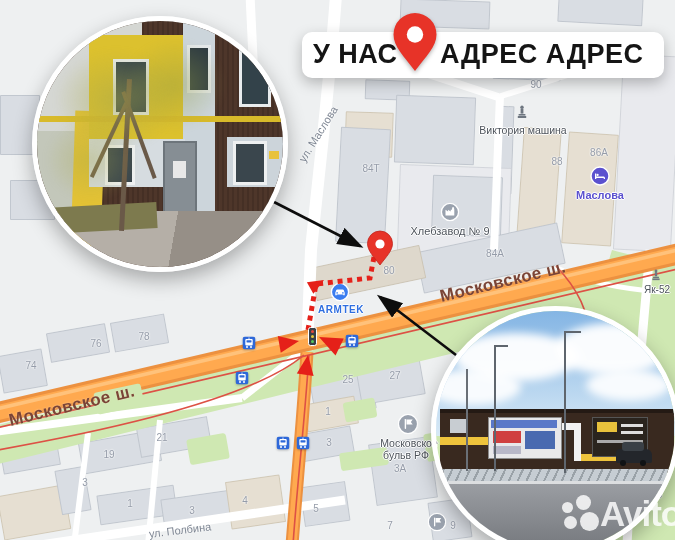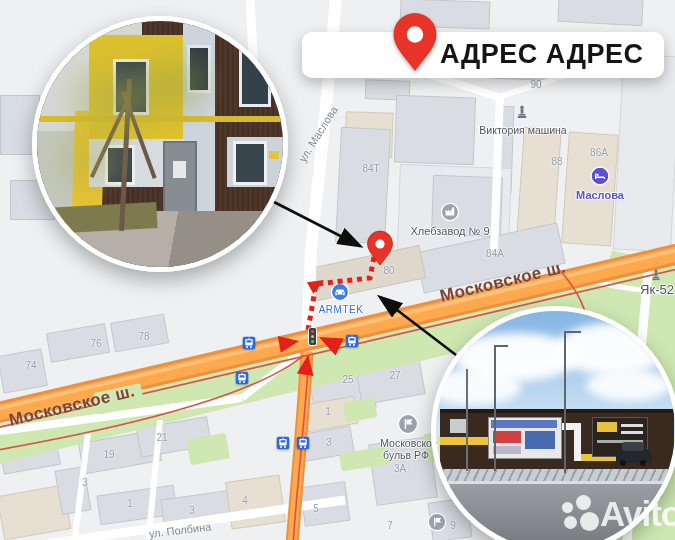--- a/index.html
+++ b/index.html
@@ -182,31 +182,31 @@
         </svg></span>
 
     
     <span class="poi-ic" style="left:656px;top:276px">
       <svg width="9" height="12" viewBox="0 0 10 14">
           <circle cx="5" cy="2.2" r="1.7" fill="#6e7680"></circle>
           <rect x="3.6" y="3.6" width="2.8" height="5" fill="#6e7680"></rect>
           <rect x="1.6" y="9" width="6.8" height="1.6" fill="#6e7680"></rect>
           <rect x="0.8" y="11" width="8.4" height="2" fill="#6e7680"></rect>
         </svg></span>
-    <span class="poi" style="left:657px;top:290px;font-size:13px">Як-52</span>
+    <span class="poi" style="left:657px;top:290px;font-size:10px">Як-52</span>
 
     
     <span class="poi-ic" style="left:340px;top:294px">
       <svg width="19" height="19" viewBox="0 0 19 19">
           <circle cx="9.5" cy="9.5" r="8.6" fill="#3b7df0" stroke="#fff" stroke-width="1.4"></circle>
           <path d="M4.8,10.2 l1,-2.6 a1,1 0 0 1 0.9,-0.6 h5.6 a1,1 0 0 1 0.9,0.6 l1,2.6 v2.6 h-1.4 v-0.9 H6.2 v0.9 H4.8 Z" fill="#fff"></path>
           <circle cx="6.6" cy="10.4" r="0.8" fill="#3b7df0"></circle>
           <circle cx="12.4" cy="10.4" r="0.8" fill="#3b7df0"></circle>
         </svg></span>
-    <span class="poi" style="left:341px;top:310px;font-size:10px;font-weight:normal;color:#2f6fe0;letter-spacing:.5px">ARMTEK</span>
+    <span class="poi" style="left:341px;top:310px;font-size:10px;font-weight:bold;color:#2f6fe0;letter-spacing:.5px">ARMTEK</span>
 
     <span id="hnums"><span class="hnum" style="left: 536px; top: 84px;">90</span><span class="hnum" style="left: 371px; top: 168px;">84Т</span><span class="hnum" style="left: 557px; top: 161px;">88</span><span class="hnum" style="left: 599px; top: 152px;">86А</span><span class="hnum" style="left: 495px; top: 253px;">84А</span><span class="hnum" style="left: 389px; top: 270px;">80</span><span class="hnum" style="left: 31px; top: 365px;">74</span><span class="hnum" style="left: 96px; top: 343px;">76</span><span class="hnum" style="left: 144px; top: 336px;">78</span><span class="hnum" style="left: 348px; top: 379px;">25</span><span class="hnum" style="left: 395px; top: 375px;">27</span><span class="hnum" style="left: 162px; top: 437px;">21</span><span class="hnum" style="left: 109px; top: 454px;">19</span><span class="hnum" style="left: 85px; top: 482px;">3</span><span class="hnum" style="left: 130px; top: 503px;">1</span><span class="hnum" style="left: 192px; top: 510px;">3</span><span class="hnum" style="left: 245px; top: 500px;">4</span><span class="hnum" style="left: 316px; top: 508px;">5</span><span class="hnum" style="left: 328px; top: 411px;">1</span><span class="hnum" style="left: 329px; top: 442px;">3</span><span class="hnum" style="left: 400px; top: 468px;">3А</span><span class="hnum" style="left: 390px; top: 525px;">7</span><span class="hnum" style="left: 453px; top: 525px;">9</span></span>
     <span id="trams"><div class="tram" style="left: 249px; top: 342px;"><svg width="13" height="13" viewBox="0 0 13 13">
             <rect width="13" height="13" rx="3" fill="#2e68d9"></rect>
             <rect x="6.1" y="1" width="0.8" height="1.8" fill="#fff"></rect>
             <rect x="2.8" y="2.6" width="7.4" height="6.4" rx="1" fill="#fff"></rect>
             <rect x="4" y="3.8" width="5" height="2.2" rx="0.4" fill="#2e68d9"></rect>
             <circle cx="4.5" cy="10.6" r="1" fill="#fff"></circle>
             <circle cx="8.5" cy="10.6" r="1" fill="#fff"></circle>
           </svg></div><div class="tram" style="left: 242px; top: 377px;"><svg width="13" height="13" viewBox="0 0 13 13">
@@ -341,20 +341,21 @@
     <div class="abs" style="left:128px;top:20px;width:2px;height:142px;background:#5f666e"></div>
     <div class="abs" style="left:128px;top:20px;width:17px;height:2px;background:#5f666e"></div>
     <div class="abs" style="left:30px;top:58px;width:2px;height:102px;background:#6a7077"></div>
     <div class="abs" style="left:180px;top:138px;width:36px;height:14px;background:#23262b;border-radius:4px 6px 2px 2px"></div>
     <div class="abs" style="left:186px;top:131px;width:22px;height:9px;background:#3a4046;border-radius:3px"></div>
     <div class="abs" style="left:184px;top:149px;width:6px;height:6px;border-radius:50%;background:#101214"></div>
     <div class="abs" style="left:204px;top:149px;width:6px;height:6px;border-radius:50%;background:#101214"></div>
   </div>
 
   <div id="banner">
+    <span style="left:11px">У НАС</span>
     <span style="left:138px">АДРЕС АДРЕС</span>
   </div>
   <svg class="layer" width="52" height="62" style="left:389px;top:12px;z-index:51;overflow:visible;filter:drop-shadow(0 2px 2px rgba(0,0,0,.3))">
     <g transform="translate(26,59)">
       <path d="M0,0 C-11,-14.5 -21.5,-24.5 -21.5,-36.5 A21.5,21.5 0 1 1 21.5,-36.5 C21.5,-24.5 11,-14.5 0,0 Z" fill="#e73328"></path>
       <circle cx="0" cy="-36.5" r="8.2" fill="#fff"></circle>
     </g>
   </svg>
 
   <div id="wm">

